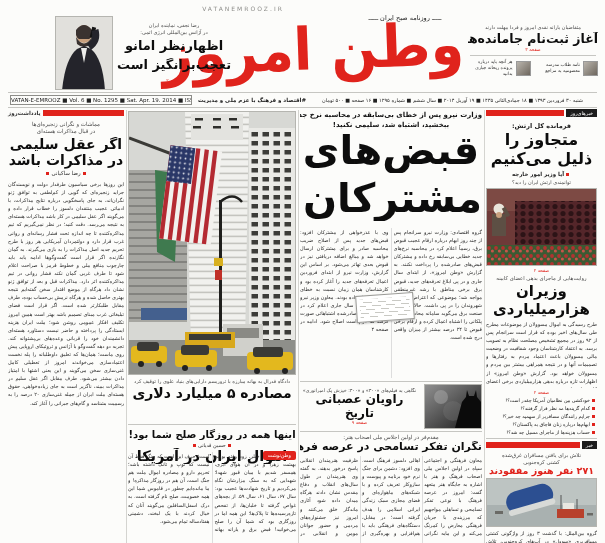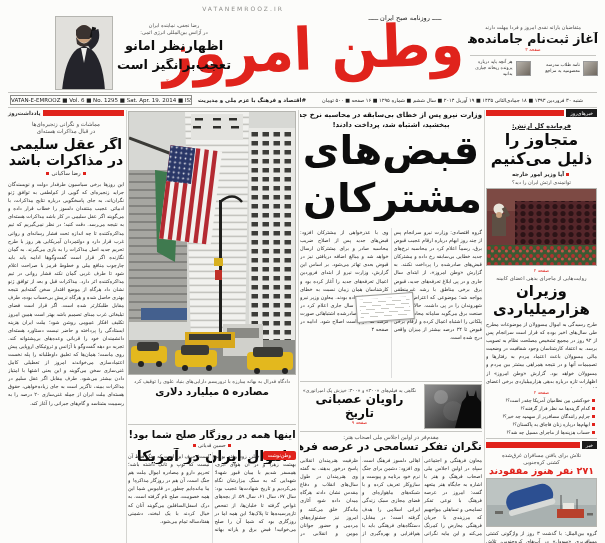--- a/index.html
+++ b/index.html
@@ -181,35 +181,35 @@
         <circle cx="12" cy="252" r="3" fill="#222"></circle>
           <circle cx="30" cy="252" r="3" fill="#222"></circle>
         <circle cx="56" cy="256" r="3" fill="#222"></circle>
           <circle cx="80" cy="256" r="3" fill="#222"></circle>
         <circle cx="128" cy="259" r="3" fill="#222"></circle>
           <circle cx="156" cy="259" r="3" fill="#222"></circle>
       </g>
     </svg>
   </div>
   <div class="abs c k" style="left:128px;top:378px;width:168px;font-size:5px;white-space:nowrap;overflow:hidden;">دادگاه فدرال به بهانه مبارزه با تروریسم دارایی‌های بنیاد علوی را توقیف کرد</div>
-  <div class="abs c hl" style="left:128px;top:386px;width:168px;font-size:10px;">مصادره ۵ میلیارد دلاری</div>
+  <div class="abs c hl" style="left:128px;top:386px;width:168px;font-size:14px;">مصادره ۵ میلیارد دلاری</div>
   <div class="abs c hl" style="left:128px;top:404px;width:168px;font-size:14.5px;margin-top:44px;">اموال ایران در آمریکا</div>
   <div class="rule" style="left:128px;top:424px;width:168px;"></div>
 
   <div class="abs c hl" style="left:128px;top:429px;width:168px;font-size:10px;">اینها همه در روزگار صلح شما بود!</div>
   <div class="abs c byline-row" style="left:128px;top:442px;width:168px;font-size:5px;">
     <span class="sq"></span><span>حسین قدیانی</span><span class="sq"></span>
   </div>
   <div class="abs" style="left:128px;top:452px;width:168px;height:91px;">
     <div class="tag">وطن‌نوشت</div>
     <div class="body-txt cols2" style="height:91px;">جمعه صبح زود، خیلی زود رفته بودیم بهشت زهرا و در آن هوای ابری، همسفر شدیم با میان قبور شهدا؛ شهدایی که به سنگ مزارشان نگاه می‌کردیم و تاریخ شهادت‌ها عجیب بود: سال ۶۷، سال ۶۱، سال ۵۹. از بچه‌های غواص گرفته تا خلبان‌ها، از تفحص تازه‌رسیده‌ها تا پلاک‌ها؛ این همه اما در روزگاری بود که شما آن را صلح می‌خوانید! قبض برق و یارانه بهانه است؛ حرف این است که جنگ فقط آن نیست که توپ و تانک داشته باشد؛ تحریم دارو و مصادره اموال ملت هم جنگ است، آن هم در روزگار مذاکره! و ما مانده‌ایم چطور در قاموس شما این همه خصومت، صلح نام گرفته است. به درک اسفل‌السافلین می‌گویند آنان که خیال کردند با یک لبخند، دشمنی هفتادساله تمام می‌شود.</div>
   </div>
 
   <div class="abs c" style="left:300px;top:111px;width:182px;font-size:7px;font-weight:bold;color:#111;white-space:nowrap;overflow:hidden;">وزارت نیرو پس از خطای بی‌سابقه در محاسبه نرخ جدید برق:</div>
-  <div class="abs c" style="left:300px;top:121px;width:182px;font-size:7px;font-weight:bold;color:#111;">ببخشید، اشتباه شد، پرداخت دادند!</div>
+  <div class="abs c" style="left:300px;top:121px;width:182px;font-size:7px;font-weight:bold;color:#111;">ببخشید، اشتباه شد، سلیمی نکنید!</div>
   <div class="abs c hl" style="left:300px;top:128px;width:182px;font-size:40px;">قبض‌های</div>
   <div class="abs c hl" style="left:300px;top:176px;width:182px;font-size:40px;">مشترکان!</div>
 
   <div class="abs" style="left:300px;top:228px;width:182px;height:150px;">
     <div class="bill">
       <div class="lines"></div>
     </div>
     <div class="cols2" style="height:150px;">
       <div class="body-txt">گروه اقتصادی: وزارت نیرو سرانجام پس از چند روز ابهام درباره ارقام عجیب قبوض برق، رسماً اعلام کرد در محاسبه نرخ‌های جدید خطایی بی‌سابقه رخ داده و مشترکان قبض‌های صادرشده را پرداخت نکنند. به گزارش «وطن امروز»، از ابتدای سال جاری و در پی ابلاغ تعرفه‌های جدید، قبوض برق برخی مناطق با رشد غیرمنطقی مواجه شد؛ موضوعی که اعتراض گسترده شهروندان را در پی داشت. حالا سخنگوی صنعت برق می‌گوید سامانه محاسبات، نرخ پلکانی را اشتباه اعمال کرده و ارقام برخی قبوض تا ۲۴ درصد بیشتر از میزان واقعی درج شده است.</div>
       <div class="body-txt" style="margin-top:2px;">وی با عذرخواهی از مشترکان افزود: قبض‌های جدید پس از اصلاح ضریب محاسبه صادر و برای مشترکان ارسال خواهد شد و مبالغ اضافه دریافتی نیز در قبوض بعدی تهاتر می‌شود. بر اساس این گزارش، وزارت نیرو از ابتدای فروردین اعمال تعرفه‌های جدید را آغاز کرده بود و کارشناسان همان زمان نسبت به خطای سامانه هشدار داده بودند. معاون وزیر نیرو ۲۵ فروردین‌ماه سال جاری اعلام کرد در محاسبه قبوض صادرشده اشتباهاتی صورت گرفته که لازم است اصلاح شود. ادامه در صفحه ۴</div>
@@ -244,21 +244,21 @@
   <div class="rule" style="left:300px;top:431px;width:182px;"></div>
 
   <div class="abs c k" style="left:300px;top:434px;width:182px;font-size:5.5px;">مقدم‌فر در اولین اجلاس ملی اصحاب هنر:</div>
   <div class="abs c hl" style="left:300px;top:441px;width:182px;font-size:11px;">نگران تفکر تسامحی در عرصه فرهنگ هستیم</div>
   <div class="abs body-txt cols3" style="left:300px;top:456px;width:182px;height:87px;">معاون فرهنگی و اجتماعی سپاه در اولین اجلاس ملی اصحاب فرهنگ و هنر با اشاره به جایگاه هنر متعهد گفت: امروز در عرصه فرهنگ با نوعی تفکر تسامحی و تساهلی مواجهیم که مرزبندی با جریان فرهنگی معارض را کمرنگ می‌کند و این مایه نگرانی اهالی دلسوز فرهنگ است. وی افزود: دشمن برای جنگ نرم خود برنامه و پیوست و سازوکار تعریف کرده و با شبکه‌های ماهواره‌ای و فضای مجازی سبک زندگی ایرانی اسلامی را هدف گرفته است؛ در مقابل، دستگاه‌های فرهنگی باید با هم‌افزایی و بهره‌گیری از ظرفیت هنرمندان انقلابی پاسخ درخور بدهند. به گفته وی هنرمندان در طول سال‌های انقلاب و دفاع مقدس نشان دادند هرگاه میدان داده شود آثاری ماندگار خلق می‌کنند و امروز نیز جشنواره‌های مردمی و حضور جوانان مومن و انقلابی در عرصه‌های هنری گواه این ظرفیت عظیم است و نباید با سهل‌انگاری، میدان به جریان غیرمتعهد واگذار شود.</div>
 
   <div class="label-row" style="left:486px;top:109px;width:111px;">
     <div class="label-box">خبرهای‌روز</div>
     <div class="red-bar"></div>
   </div>
-  <div class="abs c" style="left:486px;top:122px;width:111px;font-size:6.5px;font-weight:bold;color:#222;text-decoration:underline;">فرمانده کل ارتش:</div>
+  <div class="abs c" style="left:486px;top:122px;width:111px;font-size:6.5px;font-weight:bold;color:#222;">فرمانده کل ارتش:</div>
   <div class="abs c hl" style="left:486px;top:131px;width:111px;font-size:16px;">متجاوز را</div>
   <div class="abs c hl" style="left:486px;top:150px;width:111px;font-size:16px;">ذلیل می‌کنیم</div>
   <div class="abs c" style="left:486px;top:171px;width:111px;font-size:5.5px;font-weight:bold;color:#222;">
     <span class="sq"></span><span>آیا وزیر امور خارجه</span>
   </div>
   <div class="abs c k" style="left:486px;top:179px;width:111px;font-size:5px;">توانمندی ارتش ایران را دید؟</div>
 
   <div class="photo" style="left:486px;top:188px;width:111px;height:78px;">
     <svg width="109" height="76" viewBox="0 0 109 76">
       <defs>

